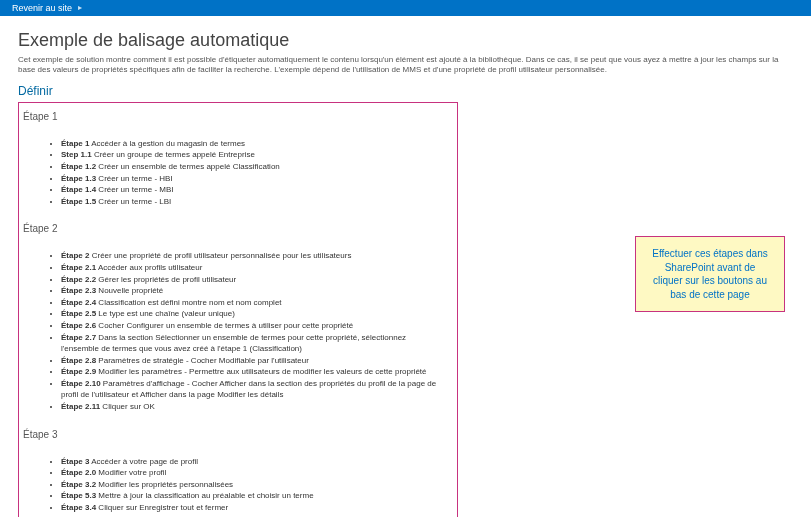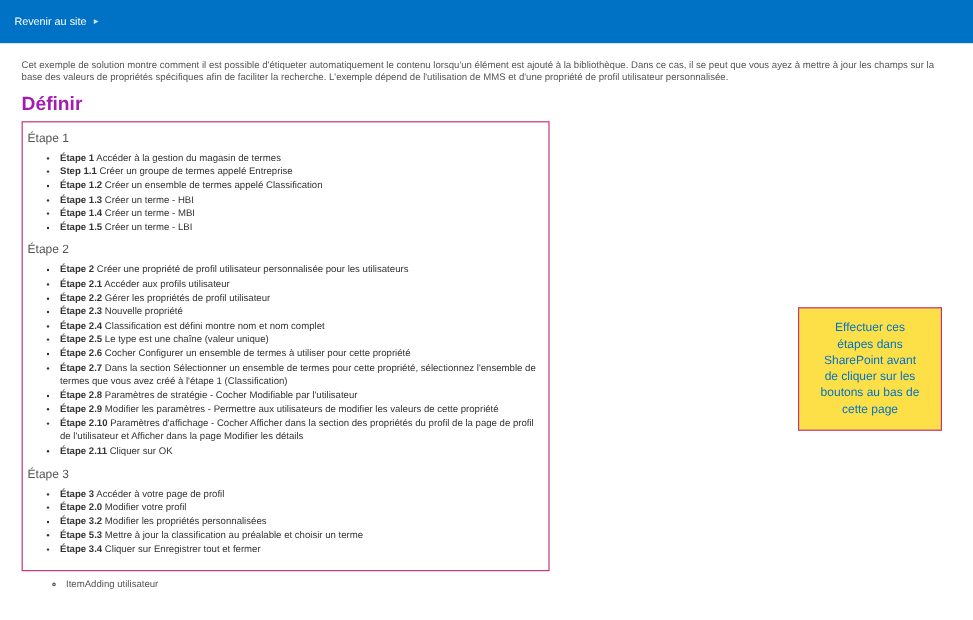--- a/index.html
+++ b/index.html
@@ -6,21 +6,21 @@
     body {
       margin: 0;
       font-family: "Segoe UI", Arial, sans-serif;
       font-size: 9px;
       color: #333;
       background: #fff;
     }
     .top-bar {
       background: #0072c6;
       color: #fff;
-      padding: 13px 12px;
+      padding: 3px 12px;
       font-size: 9px;
       display: flex;
       align-items: flex-start;
       gap: 6px;
     }
     .top-bar .arrow { font-size: 8px; opacity: .8; }
     .page-content {
       padding: 14px 18px 12px 18px;
       position: relative;
     }
@@ -30,70 +30,71 @@
       color: #444;
       margin: 0 0 4px 0;
     }
     .intro {
       font-size: 8px;
       color: #555;
       line-height: 1.3;
       max-width: 780px;
     }
     h2.definir {
-      font-size: 16px;
-      font-weight: 700;
-      color: #a21caf;
+      font-size: 12px;
+      font-weight: 400;
+      color: #0369a1;
       margin: 8px 0 4px 0;
     }
     .steps-box {
       border: 1px solid #c7327f;
       padding: 0 4px 6px 4px;
       width: 440px;
     }
     .callout {
       position: absolute;
       right: 26px;
       top: 220px;
-      width: 120px;
+      width: 150px;
       border: 1px solid #c7327f;
       padding: 10px 16px;
       font-size: 10px;
       color: #0072c6;
       text-align: center;
       line-height: 1.35;
-      background: #fde047;
+      background: #fef9c3;
     }
     .etape-h {
       font-size: 10px;
       color: #555;
       font-weight: 400;
       margin: 8px 0 4px 0;
     }
-    ul { margin: 5px; padding-left: 22px; }
+    ul { margin: 16px; padding-left: 22px; }
     li {
       list-style: disc;
       font-size: 8px;
       color: #333;
       line-height: 1.45;
     }
     li .b { font-weight: 600; }
     .scenario { font-size: 10px; color:#555; margin:14px 0 4px 0; font-weight:400;}
     ul.sc { padding-left: 32px; }
     ul.sc li { color:#555; list-style: circle; }
   </style>
 </head>
 <body>
 
 <div class="top-bar">
   <span>Revenir au site</span>
   <span class="arrow">▸</span>
 </div>
 
 <div class="page-content">
+  <h1>Exemple de balisage automatique</h1>
   <div class="intro">Cet exemple de solution montre comment il est possible d'étiqueter automatiquement le contenu lorsqu'un élément est ajouté à la bibliothèque. Dans ce cas, il se peut que vous ayez à mettre à jour les champs sur la base des valeurs de propriétés spécifiques afin de faciliter la recherche. L'exemple dépend de l'utilisation de MMS et d'une propriété de profil utilisateur personnalisée.</div>
   <h2 class="definir">Définir</h2>
 
   <div class="steps-box">
     <div class="etape-h">Étape 1</div>
     <ul>
       <li><span class="b">Étape 1</span><span> Accéder à la gestion du magasin de termes</span></li>
       <li><span class="b">Step 1.1</span><span> Créer un groupe de termes appelé Entreprise</span></li>
       <li><span class="b">Étape 1.2</span><span> Créer un ensemble de termes appelé Classification</span></li>
       <li><span class="b">Étape 1.3</span><span> Créer un terme - HBI</span></li>

